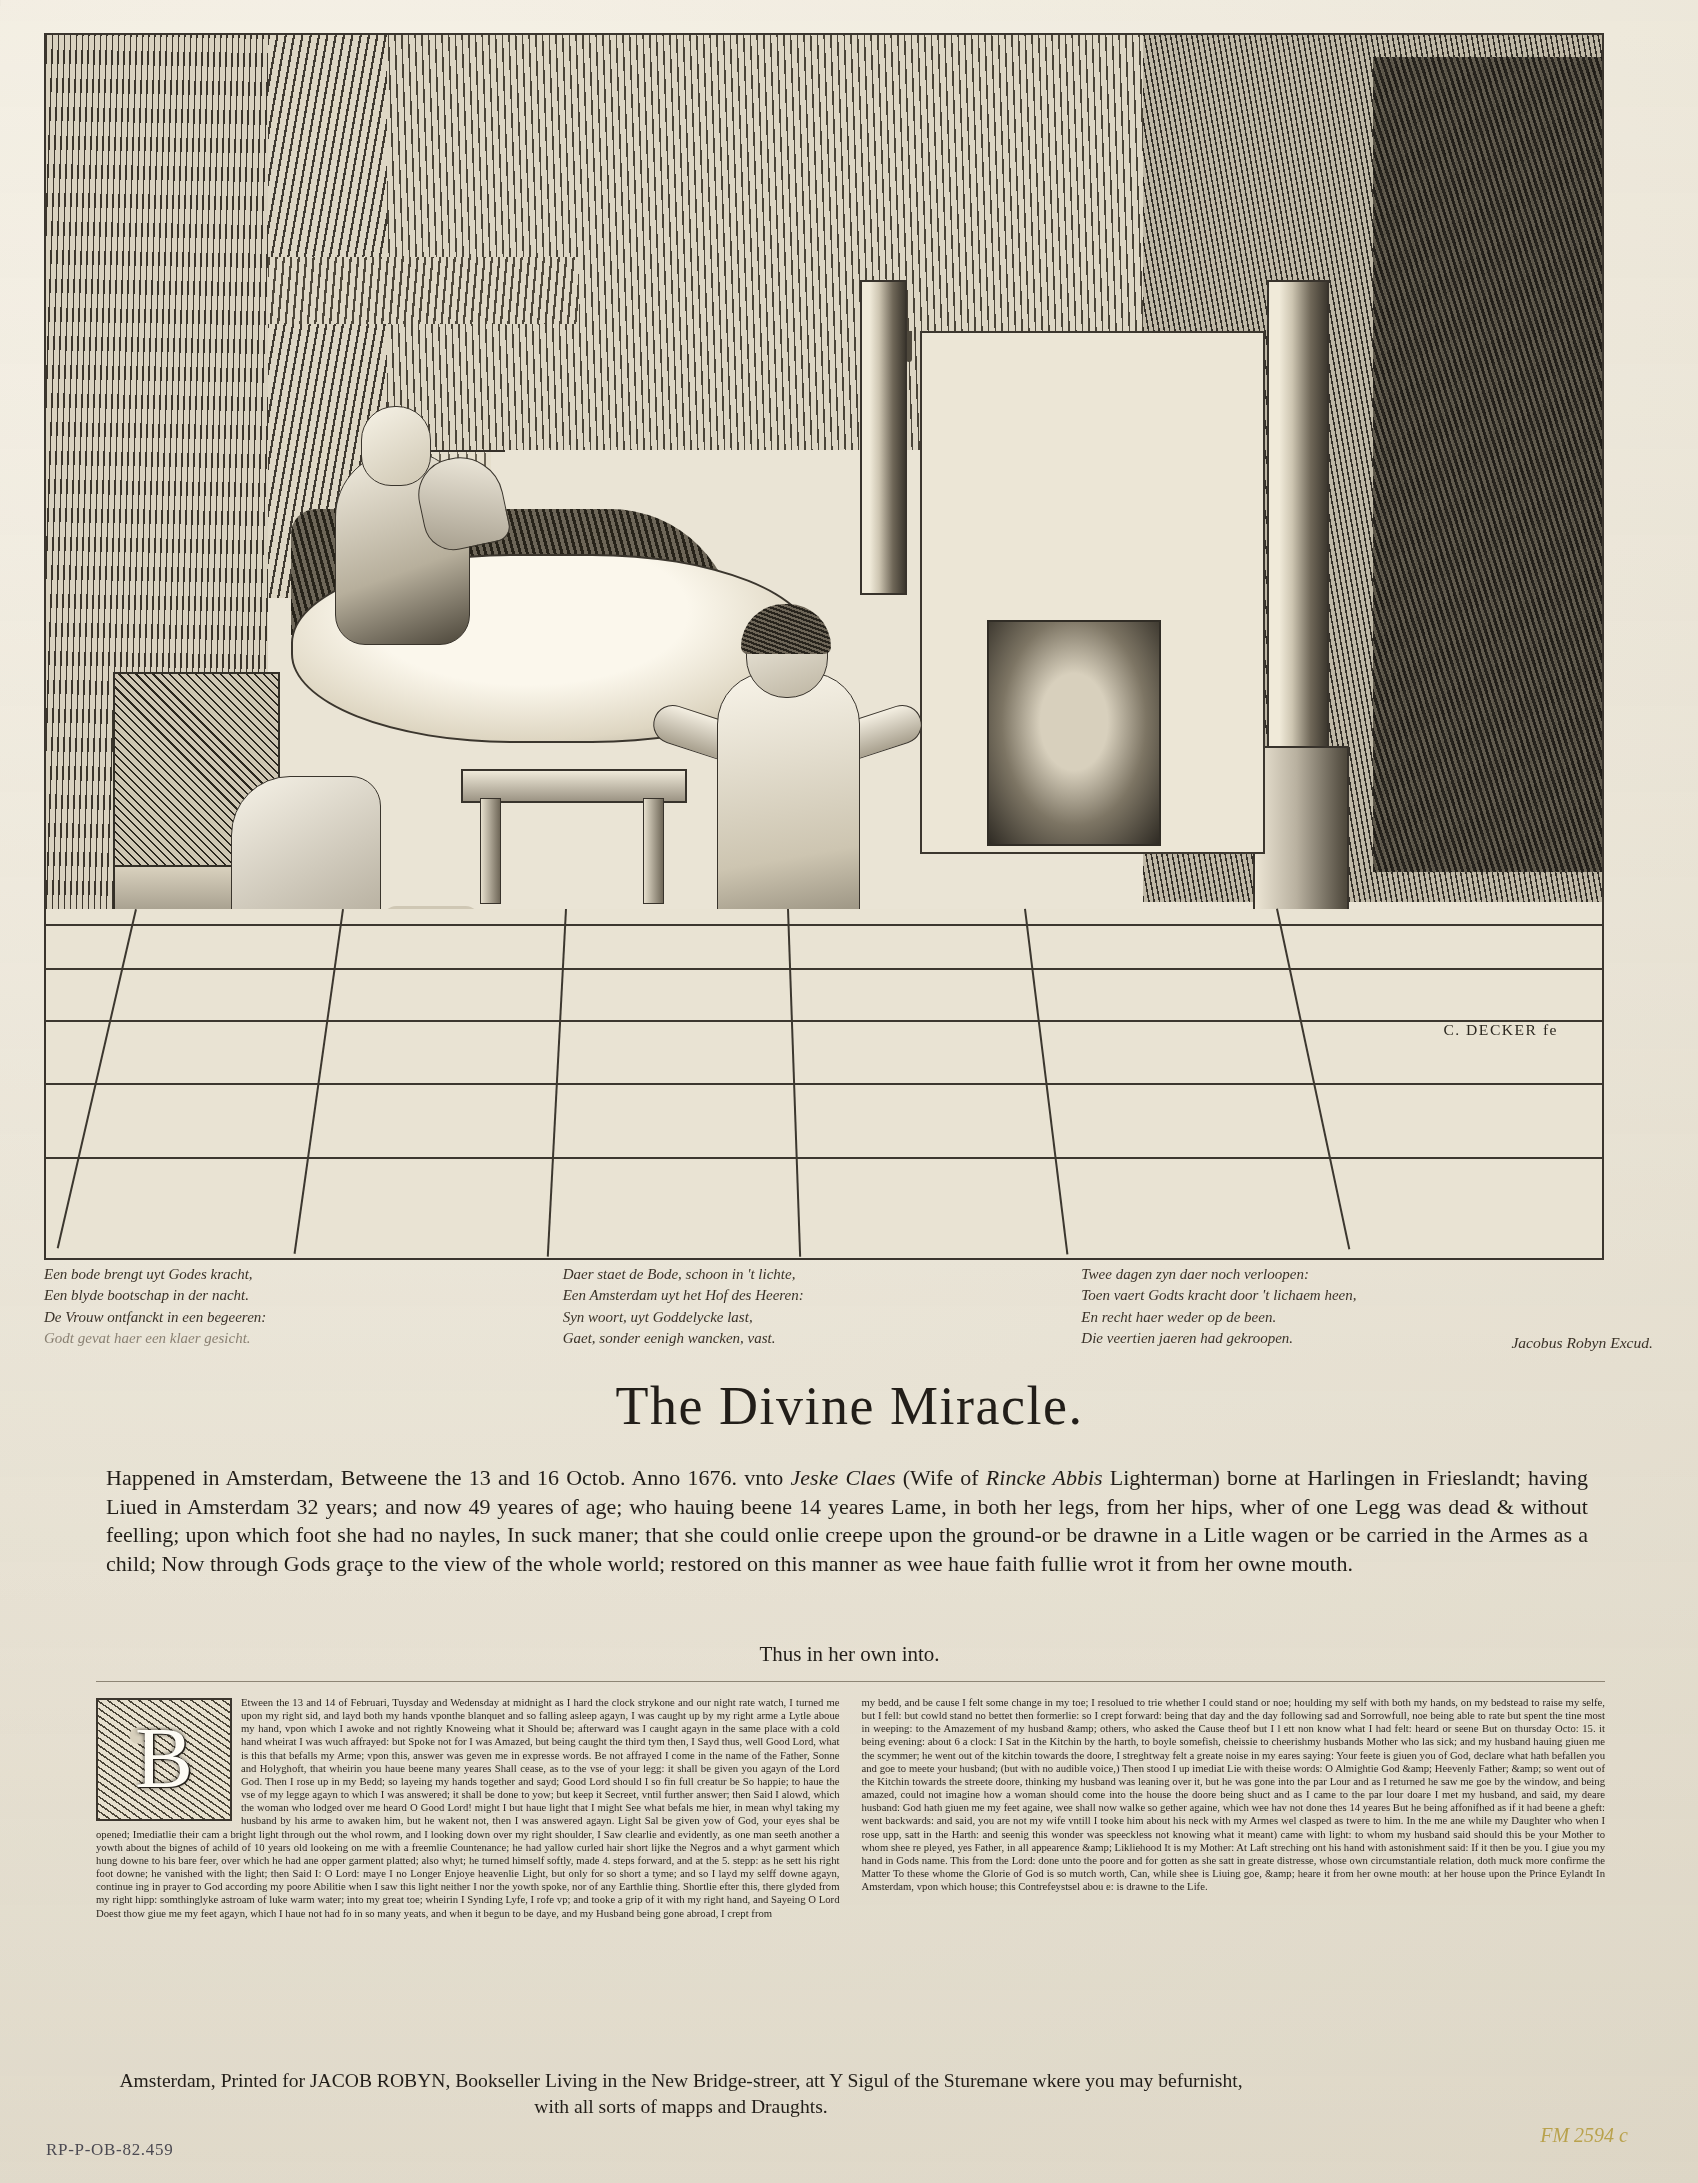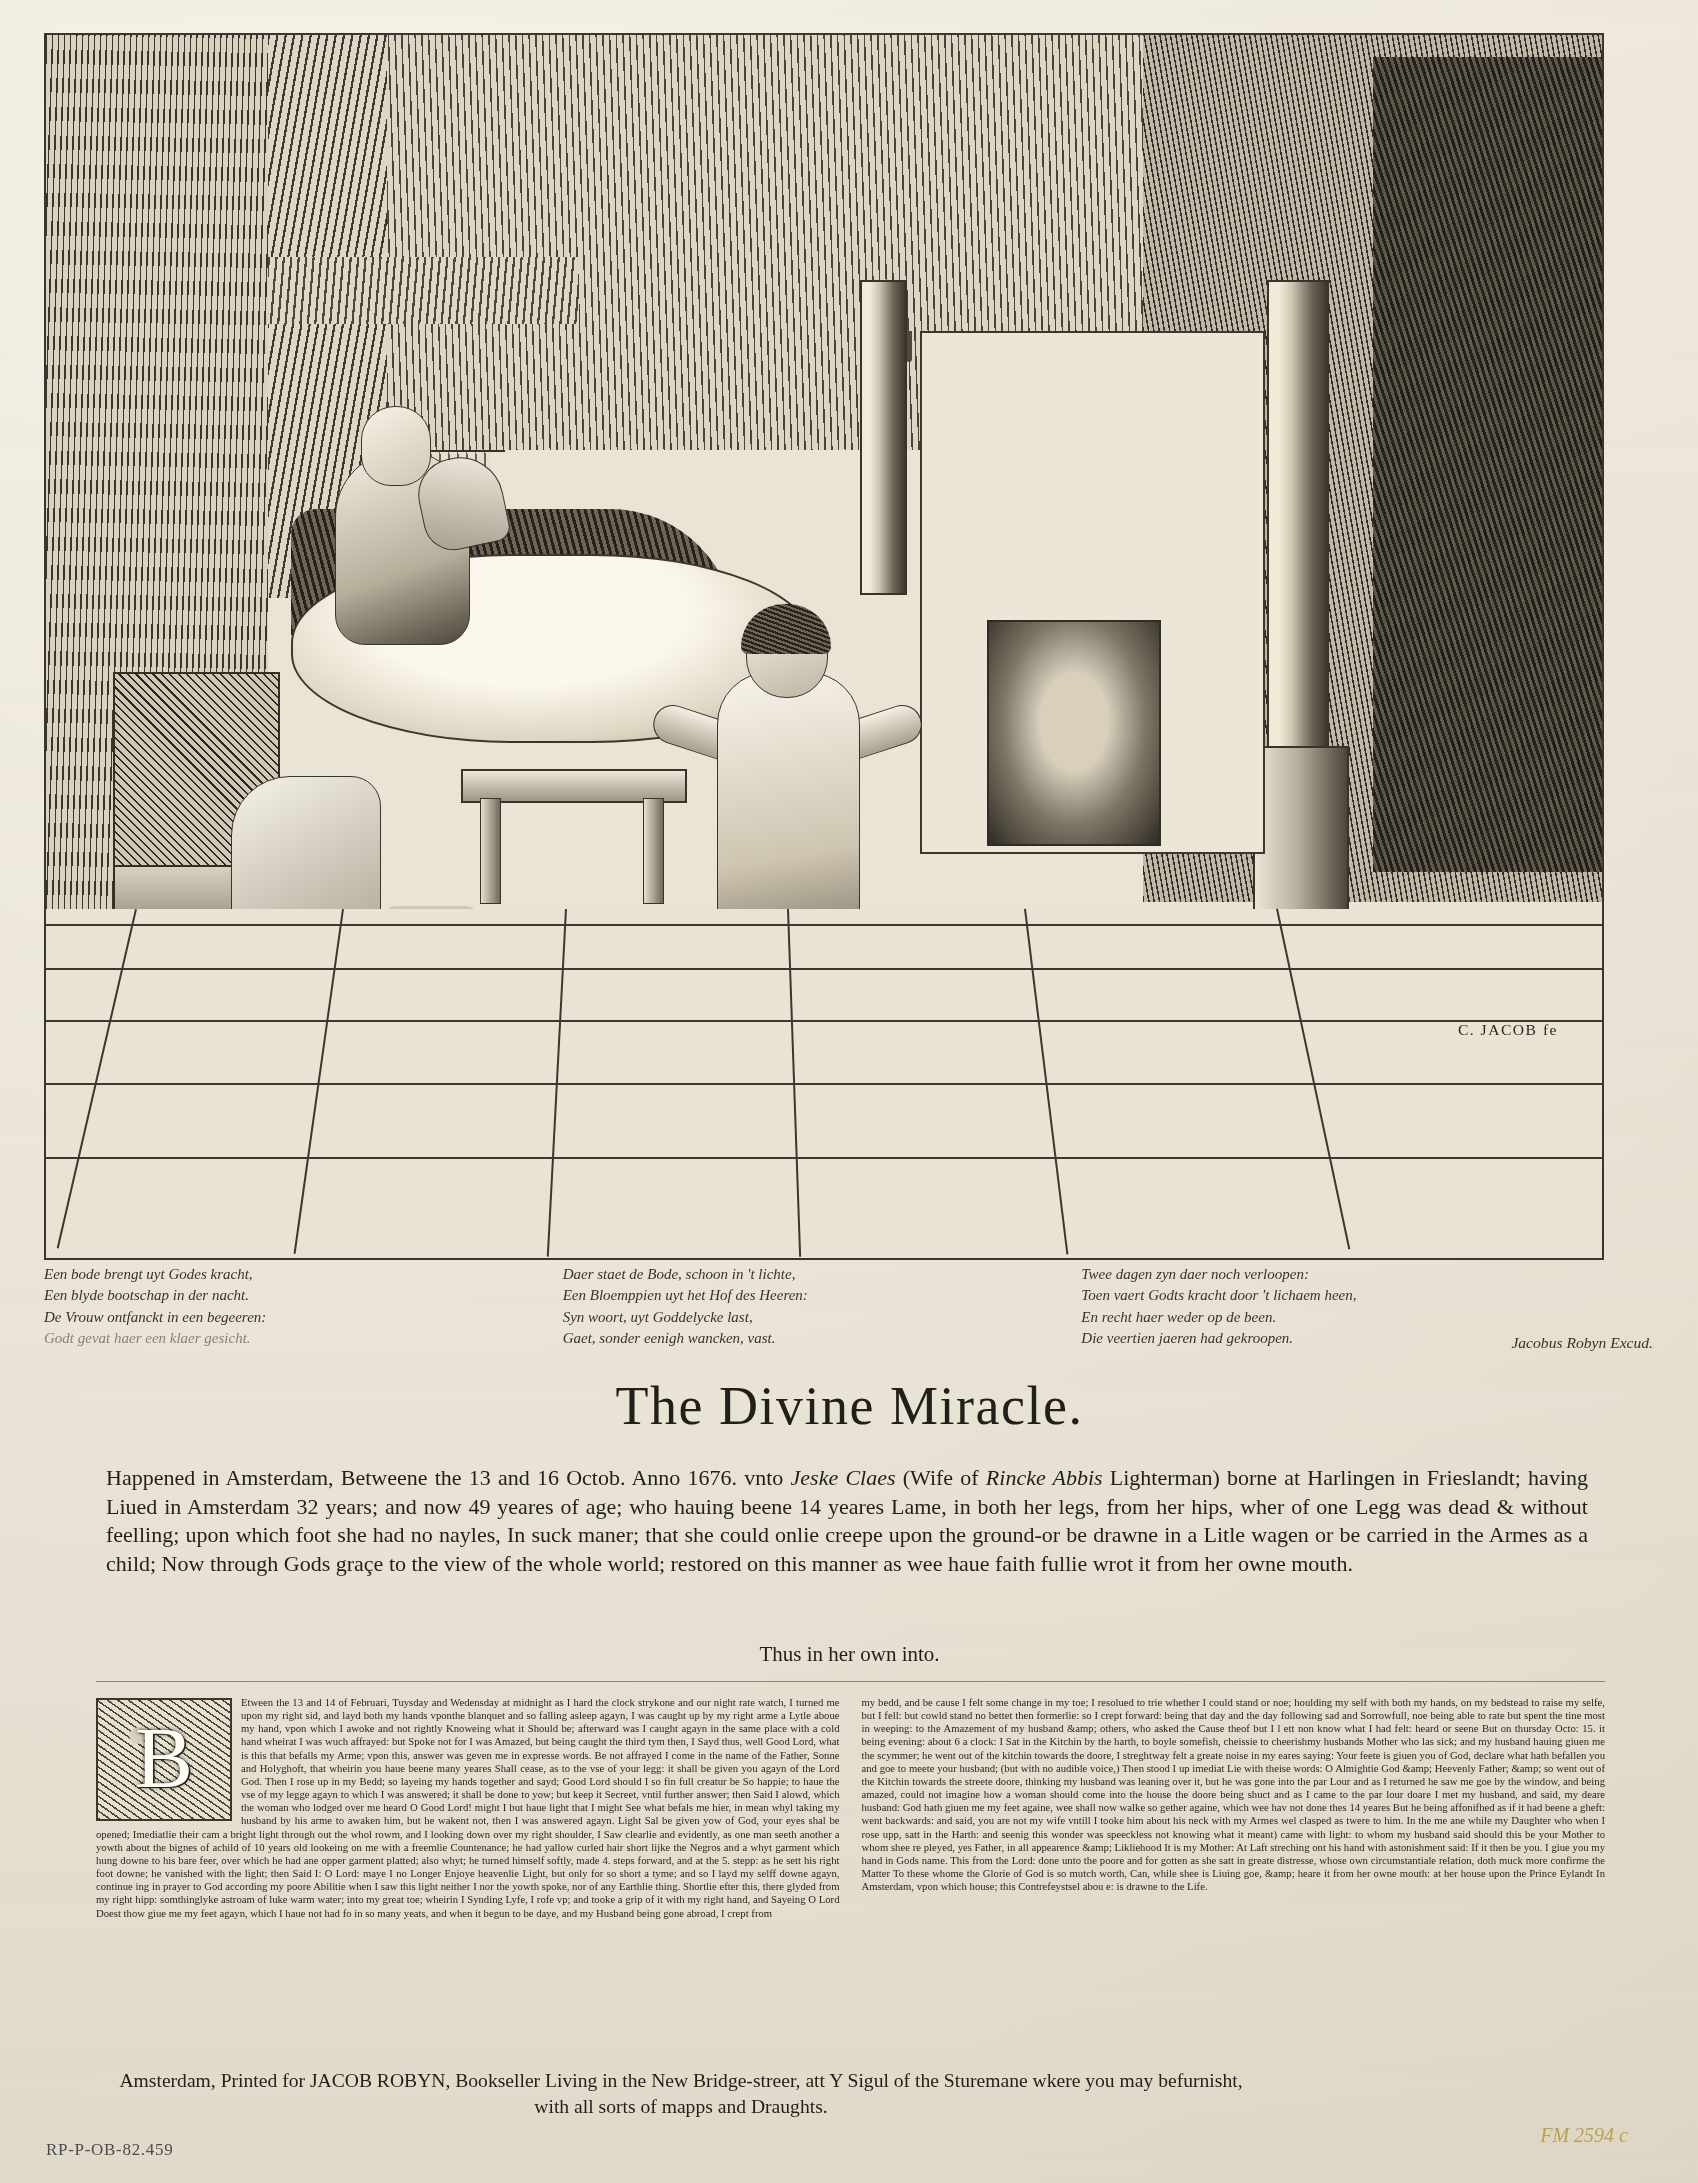--- a/index.html
+++ b/index.html
@@ -238,33 +238,33 @@
       <div class="fb" style="left:0;top:174px;width:1556px"></div>
       <div class="fb" style="left:0;top:248px;width:1556px"></div>
       <div class="fl" style="left:89px;top:0;height:348px;transform:rotate(13deg);transform-origin:top left"></div>
       <div class="fl" style="left:296px;top:0;height:348px;transform:rotate(8deg);transform-origin:top left"></div>
       <div class="fl" style="left:519px;top:0;height:348px;transform:rotate(3deg);transform-origin:top left"></div>
       <div class="fl" style="left:741px;top:0;height:348px;transform:rotate(-2deg);transform-origin:top left"></div>
       <div class="fl" style="left:978px;top:0;height:348px;transform:rotate(-7deg);transform-origin:top left"></div>
       <div class="fl" style="left:1230px;top:0;height:348px;transform:rotate(-12deg);transform-origin:top left"></div>
     </div>
 
-    <div id="signature">C. JACOB fe</div>
+    <div id="signature">C. DECKER fe</div>
   </div>
 
   <div id="verses">
     <div class="verse">
       <div>Een bode brengt uyt Godes kracht,</div>
       <div>Een blyde bootschap in der nacht.</div>
       <div>De Vrouw ontfanckt in een begeeren:</div>
       <div class="faded">Godt gevat haer een klaer gesicht.</div>
     </div>
     <div class="verse">
       <div>Daer staet de Bode, schoon in 't lichte,</div>
-      <div>Een Bloemppien uyt het Hof des Heeren:</div>
+      <div>Een Amsterdam uyt het Hof des Heeren:</div>
       <div>Syn woort, uyt Goddelycke last,</div>
       <div>Gaet, sonder eenigh wancken, vast.</div>
     </div>
     <div class="verse">
       <div>Twee dagen zyn daer noch verloopen:</div>
       <div>Toen vaert Godts kracht door 't lichaem heen,</div>
       <div>En recht haer weder op de been.</div>
       <div>Die veertien jaeren had gekroopen.</div>
     </div>
   </div>

